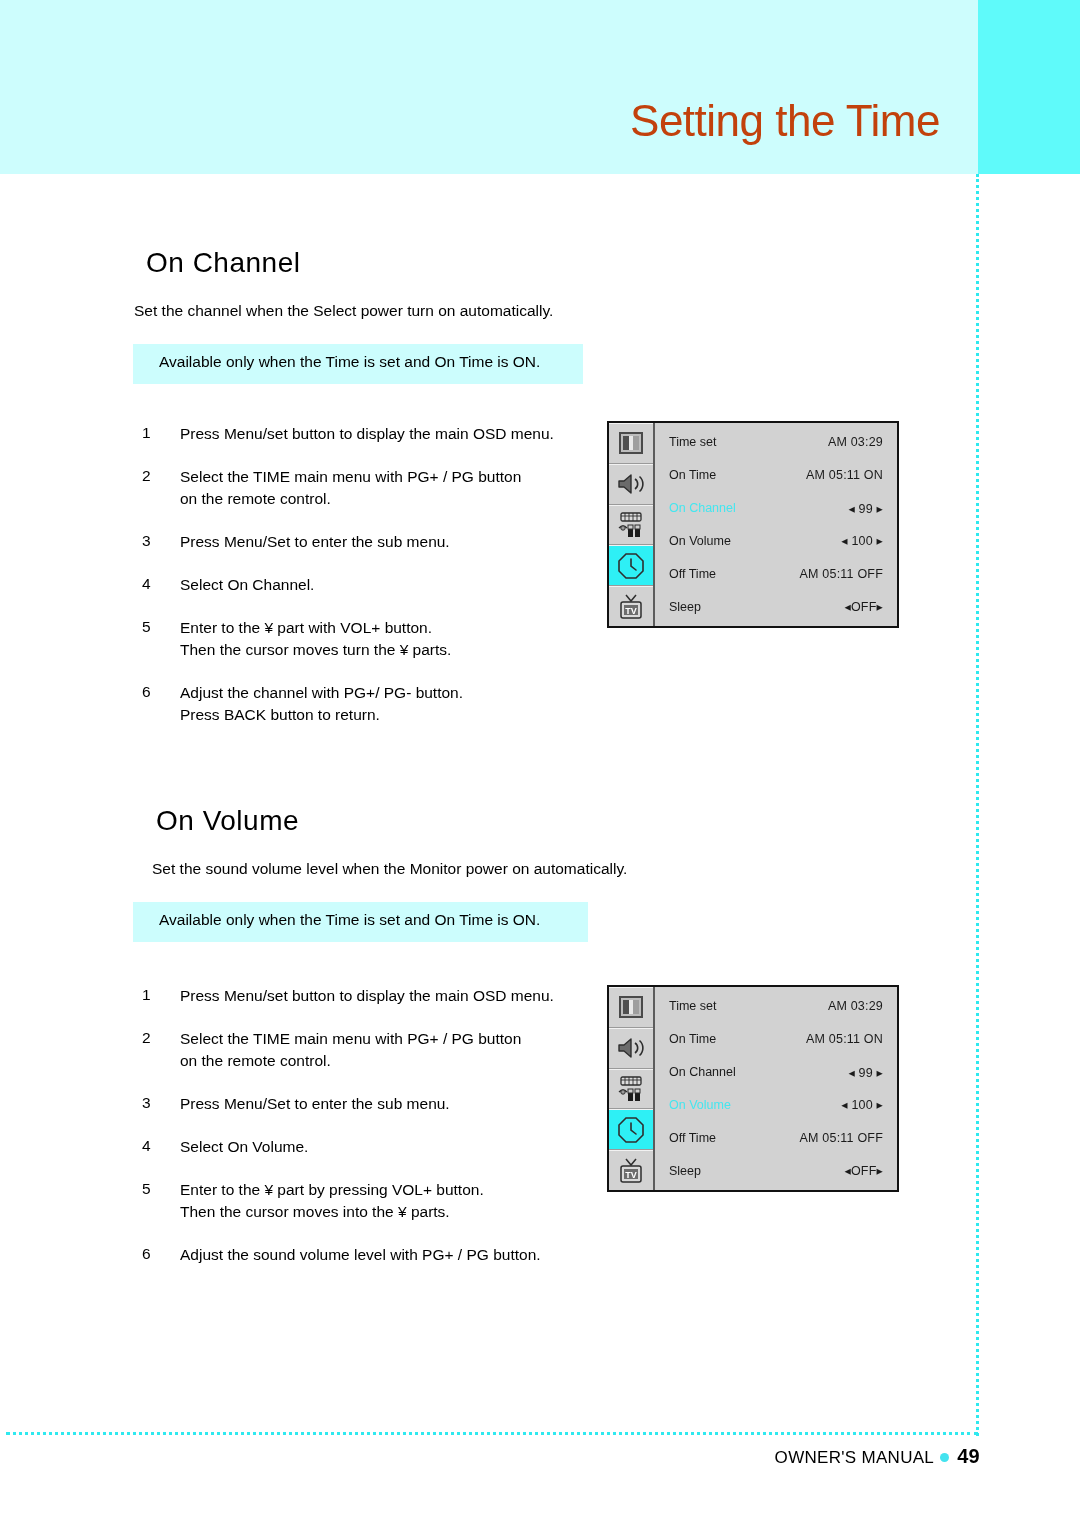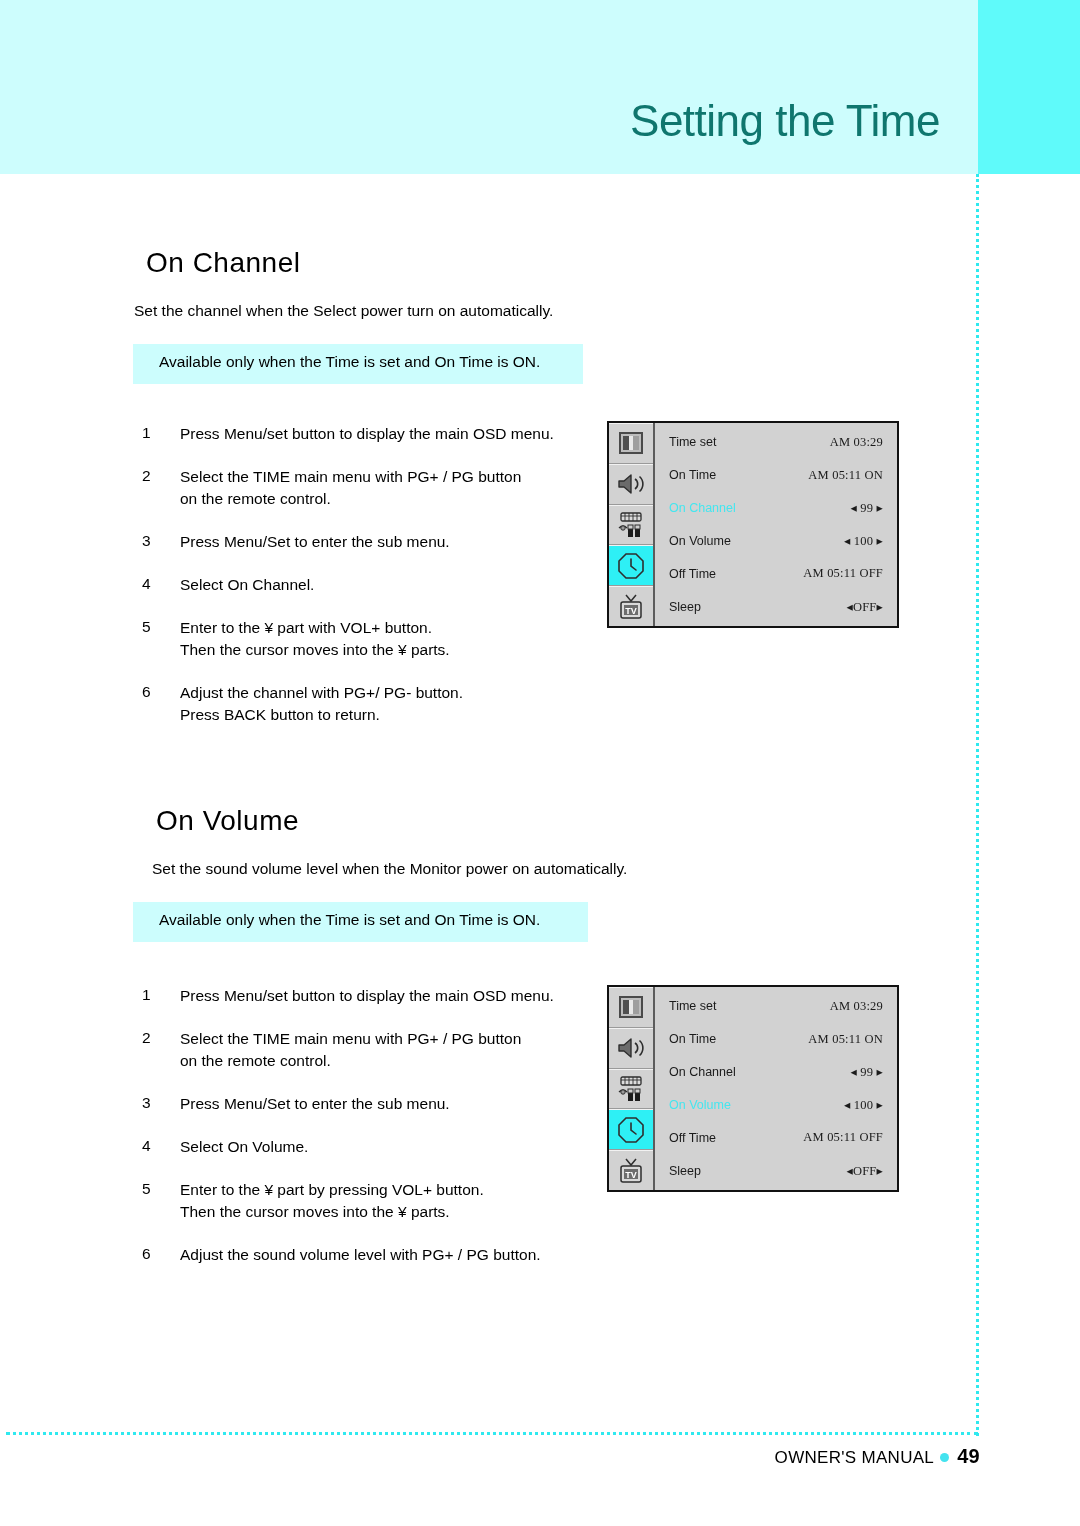--- a/index.html
+++ b/index.html
@@ -29,21 +29,21 @@
     width: 102px; height: 174px;
     background: #5ffafa;
   }
   #page-title {
     position: absolute;
     right: 140px;
     top: 96px;
     font-size: 44px;
     letter-spacing: -0.5px;
     font-weight: 400;
-    color: #0f766e;
+    color: #c2410c;
     white-space: nowrap;
   }
   #border-right-dotted {
     position: absolute;
     left: 976px;
     top: 174px;
     width: 0;
     height: 1262px;
     border-left: 3px dotted #2fe9ef;
   }
@@ -148,21 +148,21 @@
     display: flex;
     align-items: center;
     justify-content: space-between;
     padding: 0 14px 0 14px;
     font-size: 12.5px;
     color: #1b1b1b;
     box-sizing: border-box;
   }
   .osd-row.highlight .osd-label { color: #44e6ef; }
   .osd-label { white-space: nowrap; }
-  .osd-value { white-space: nowrap; letter-spacing: 0.2px; font-family: Liberation Serif, serif; }
+  .osd-value { white-space: nowrap; letter-spacing: 0.2px; }
 
   
   .ico-picture {
     width: 24px; height: 22px;
     border: 2px solid #4a4a4a;
     background: #bdbdbd;
     box-sizing: border-box;
     display: flex;
     padding: 2px;
   }
@@ -223,21 +223,21 @@
     <span class="step-num">3</span>
     <span class="step-text">Press Menu/Set to enter the sub menu.</span>
   </div>
   <div class="step">
     <span class="step-num">4</span>
     <span class="step-text">Select On Channel.</span>
   </div>
   <div class="step">
     <span class="step-num">5</span>
     <span class="step-text">Enter to the  ¥     part with VOL+ button.
-Then the cursor moves into the  ¥     parts.</span>
+Then the cursor moves turn the  ¥     parts.</span>
   </div>
   <div class="step">
     <span class="step-num">6</span>
     <span class="step-text">Adjust the channel with PG+/ PG- button.
 Press BACK button to return.</span>
   </div>
 </div>
 
 <div class="osd" style="left:607px; top:421px;">
   <div class="osd-rail">

